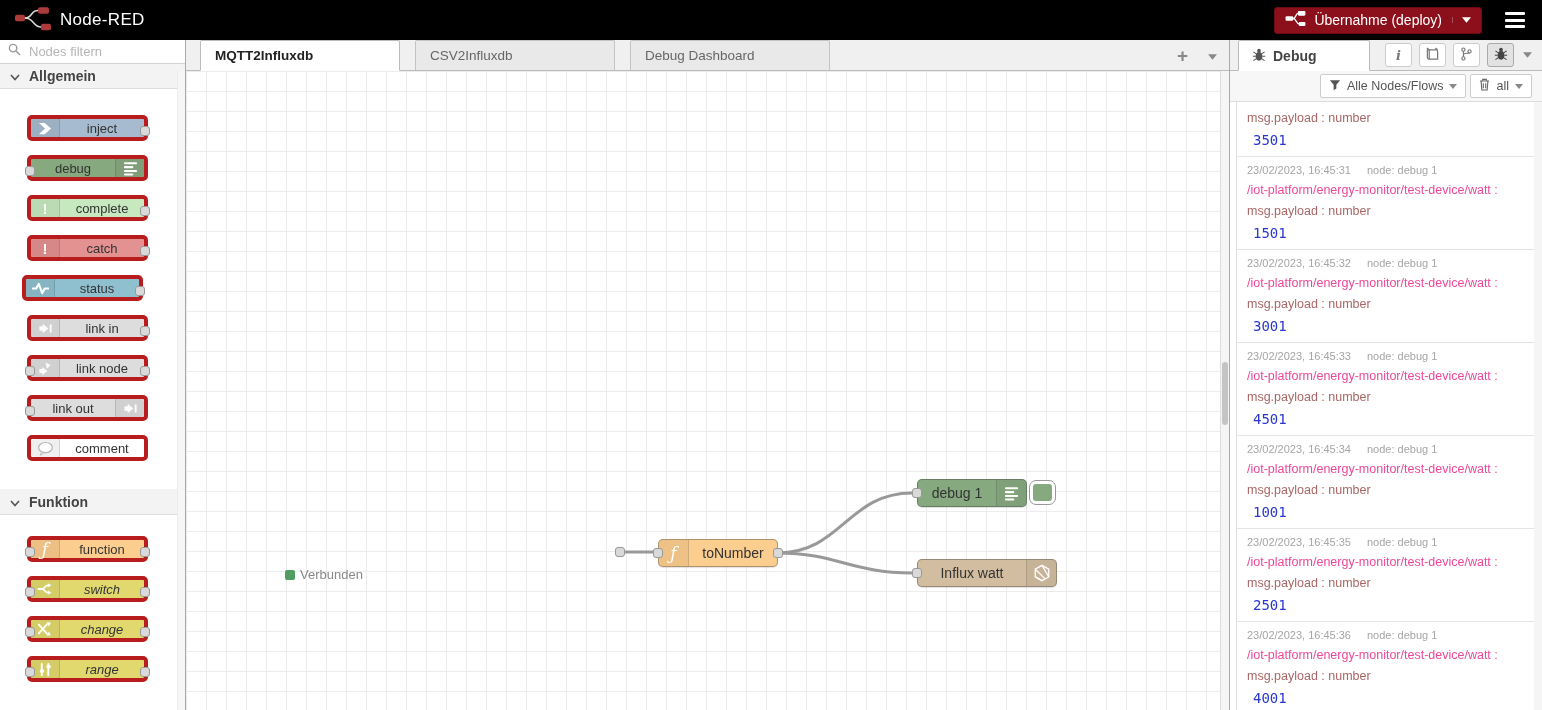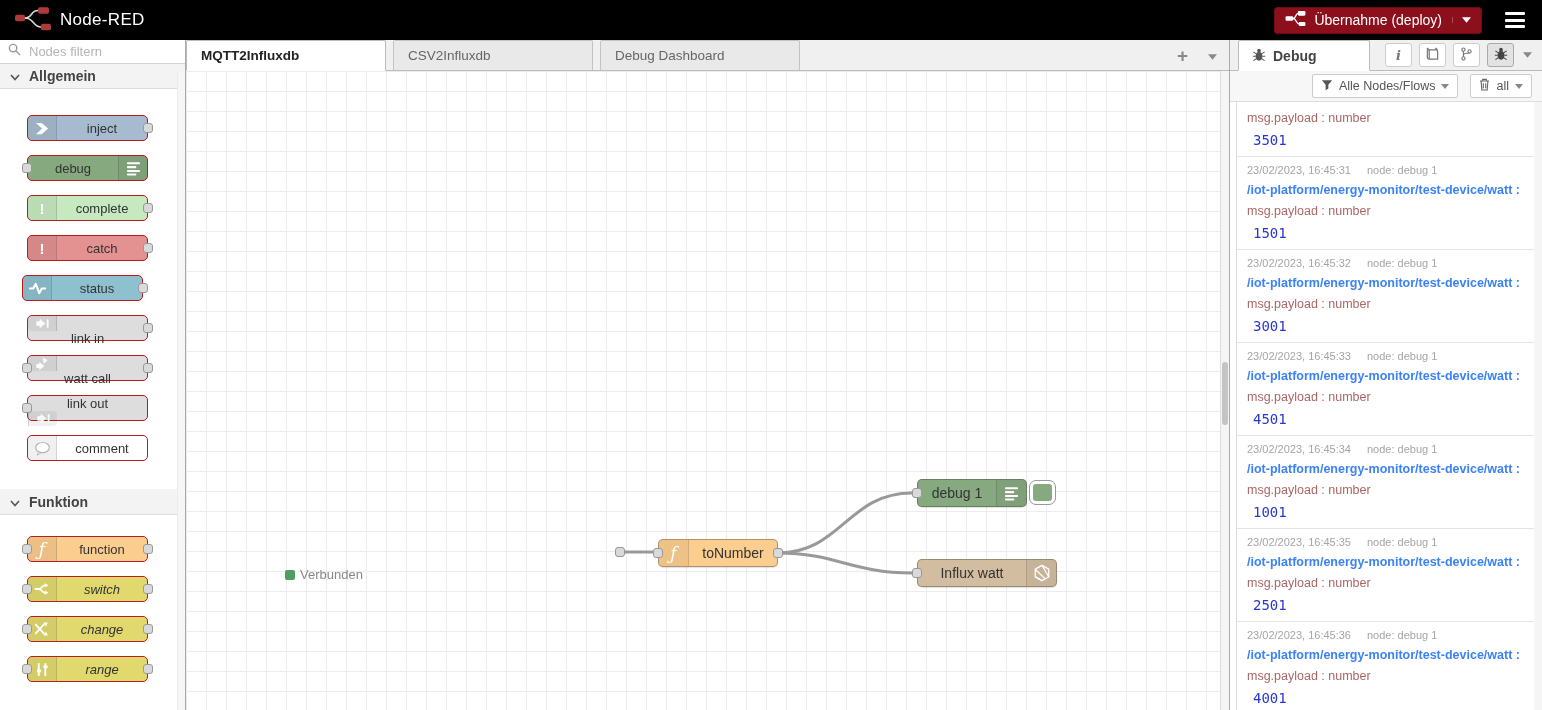--- a/index.html
+++ b/index.html
@@ -38,50 +38,50 @@
   .palette-search input { border:none; outline:none; font-size:13px; width:130px; font-family:inherit; color:#0369a1; }
   .palette-search input::placeholder { color:#b5b5b5; }
   .palette-header {
     height:34px; background:#f3f3f3; border-bottom:1px solid #ddd;
     display:flex; align-items:center; gap:9px; padding:0 10px;
     font-size:14px; font-weight:bold; color:#444; cursor:pointer;
   }
   .node-list { padding:26px 0 14px 0; background:#fff; }
   .pnode {
     position:relative; width:121px; height:26px; margin:0 0 14px 27px;
-    border:1px solid #b91c1c; border-radius:5px; display:flex; align-items:stretch;
+    border:4px solid #b91c1c; border-radius:5px; display:flex; align-items:stretch;
     font-size:13px; color:#333; cursor:move; background:#ddd;
   }
   .pnode .picon {
     width:29px; flex:0 0 auto; display:flex; align-items:center; justify-content:center;
     background:rgba(0,0,0,.06);
   }
   .pnode .picon.left  { border-right:1px solid rgba(0,0,0,.12); border-radius:4px 0 0 4px; }
   .pnode .picon.right { border-left:1px solid rgba(0,0,0,.12); border-radius:0 4px 4px 0; }
   .pnode .plabel { flex:1; display:flex; align-items:center; justify-content:center; }
   .port {
     position:absolute; width:10px; height:10px; background:#d9d9d9;
     border:1px solid #999; border-radius:3px; z-index:2; cursor:crosshair;
   }
   .port.pl { left:-6px; top:7px; }
   .port.pr { right:-6px; top:7px; }
   .bg-inject{background:#a6bbcf;} .bg-debug{background:#87a980;}
   .bg-complete{background:#c7e9c0;} .bg-catch{background:#e49191;}
-  .bg-status{background:#8fc0cf;margin-left:22px;} .bg-link{background:#dddddd;flex-direction:column;}
+  .bg-status{background:#8fc0cf;margin-left:22px;} .bg-link{background:#dddddd;}
   .bg-comment{background:#ffffff;} .bg-function{background:#fbcd8e;}
   .bg-yellow{background:#e2d96e;font-style:italic;} .bg-mqtt{background:#d8bfd8;}
   .bg-influx{background:#d2bda0;}
   .glyph-ex { color:#fff; font-weight:bold; font-size:15px; }
   .glyph-f  { color:#fff; font-family:"DejaVu Serif", serif; font-style:italic; font-size:17px; line-height:1; }
 
   
   .workspace { flex:1; min-width:0; display:flex; flex-direction:column; position:relative; }
   .tabbar {
     height:31px; flex:0 0 auto; background:#f0f0f0; border-bottom:1px solid #bbb;
-    display:flex; align-items:flex-end; padding-left:0; position:relative;
+    display:flex; align-items:flex-end; padding-left:14px; position:relative;gap:8px;
   }
   .tab {
     width:200px; height:30px; margin-right:7px; border:1px solid #c3c3c3;
     border-bottom:none; background:#e9e9e9; color:#666; font-size:13.5px;
     display:flex; align-items:center; padding:0 14px; border-radius:2px 2px 0 0;
     cursor:pointer; white-space:nowrap; overflow:hidden;
   }
   .tab.active {
     background:#fff; border-color:#bbb; color:#222; font-weight:bold;
     height:31px; margin-bottom:-1px; border-bottom:1px solid #fff;
@@ -128,31 +128,31 @@
     width:27px; height:24px; background:#fff; border:1px solid #ccc; border-radius:3px;
     display:flex; align-items:center; justify-content:center; cursor:pointer; color:#777;
     font-size:13px;
   }
   .tool-btn.active { background:#e2e2e2; border-color:#aaa; }
   .tool-caret { cursor:pointer; display:flex; align-items:center; padding:0 2px; }
   .glyph-i { font-family:"DejaVu Serif", serif; font-weight:bold; font-style:italic; color:#777; }
 
   .dp-filterbar {
     height:31px; flex:0 0 auto; background:#f7f7f7; border-bottom:1px solid #ddd;
-    display:flex; align-items:center; justify-content:flex-end; gap:12px; padding:0 10px;
+    display:flex; align-items:center; justify-content:flex-end; gap:4px; padding:0 10px;
   }
   .filter-btn {
     display:inline-flex; align-items:center; gap:6px; background:#fff; border:1px solid #ccc;
     border-radius:2px; height:24px; padding:0 8px; font-size:12.5px; color:#555; cursor:pointer;
   }
   .dp-messages { flex:1; overflow:hidden; position:relative; margin-left:6px; border-left:1px solid #ddd; }
   .dp-msg-scroll { position:absolute; top:0; right:0; width:8px; height:100%; background:#f5f5f5; }
   .msg { padding:7px 16px 5px 10px; border-bottom:1px solid #e4e4e4; }
   .msg-meta { display:flex; gap:16px; font-size:11px; color:#a5a5a5; margin-bottom:7px; }
-  .msg-topic { color:#3b82f6; font-size:12.5px; margin-bottom:7px;font-weight:bold; }
+  .msg-topic { color:#ec4899; font-size:12.5px; margin-bottom:7px; }
   .msg-type  { color:#aa6666; font-size:12.5px; margin-bottom:5px; }
   .msg-value { font-family:"DejaVu Sans Mono", monospace; font-size:14px; color:#2936d0; padding:2px 0 3px 6px; }
   .msg.partial { padding-top:9px; }
 </style>
 </head>
 <body>
 
 <div class="app">
 
   <div class="header">
@@ -284,21 +284,21 @@
           <span class="port pr"></span>
         </div>
 
         <div class="pnode bg-link">
           <span class="picon left">
             <svg width="15" height="15" viewBox="0 0 16 16" fill="#fff" opacity="0.92">
               <path d="M1.5 8.5 h3 v-2.2 l5.5 4.4 -5.5 4.4 v-2.2 h-3 z"></path>
               <path d="M8 1.5 l5.5 2.8 -4 4 z"></path>
             </svg>
           </span>
-          <span class="plabel">watt call</span>
+          <span class="plabel">link node</span>
           <span class="port pl"></span>
           <span class="port pr"></span>
         </div>
 
         <div class="pnode bg-link">
           <span class="plabel">link out</span>
           <span class="picon right">
             <svg width="15" height="15" viewBox="0 0 16 16" fill="#fff" opacity="0.92">
               <path d="M1.5 5.5 h3.5 v-2.5 l6 5 -6 5 v-2.5 h-3.5 z"></path>
                 <rect x="12.5" y="3.5" width="2" height="9" rx="0.8"></rect>

